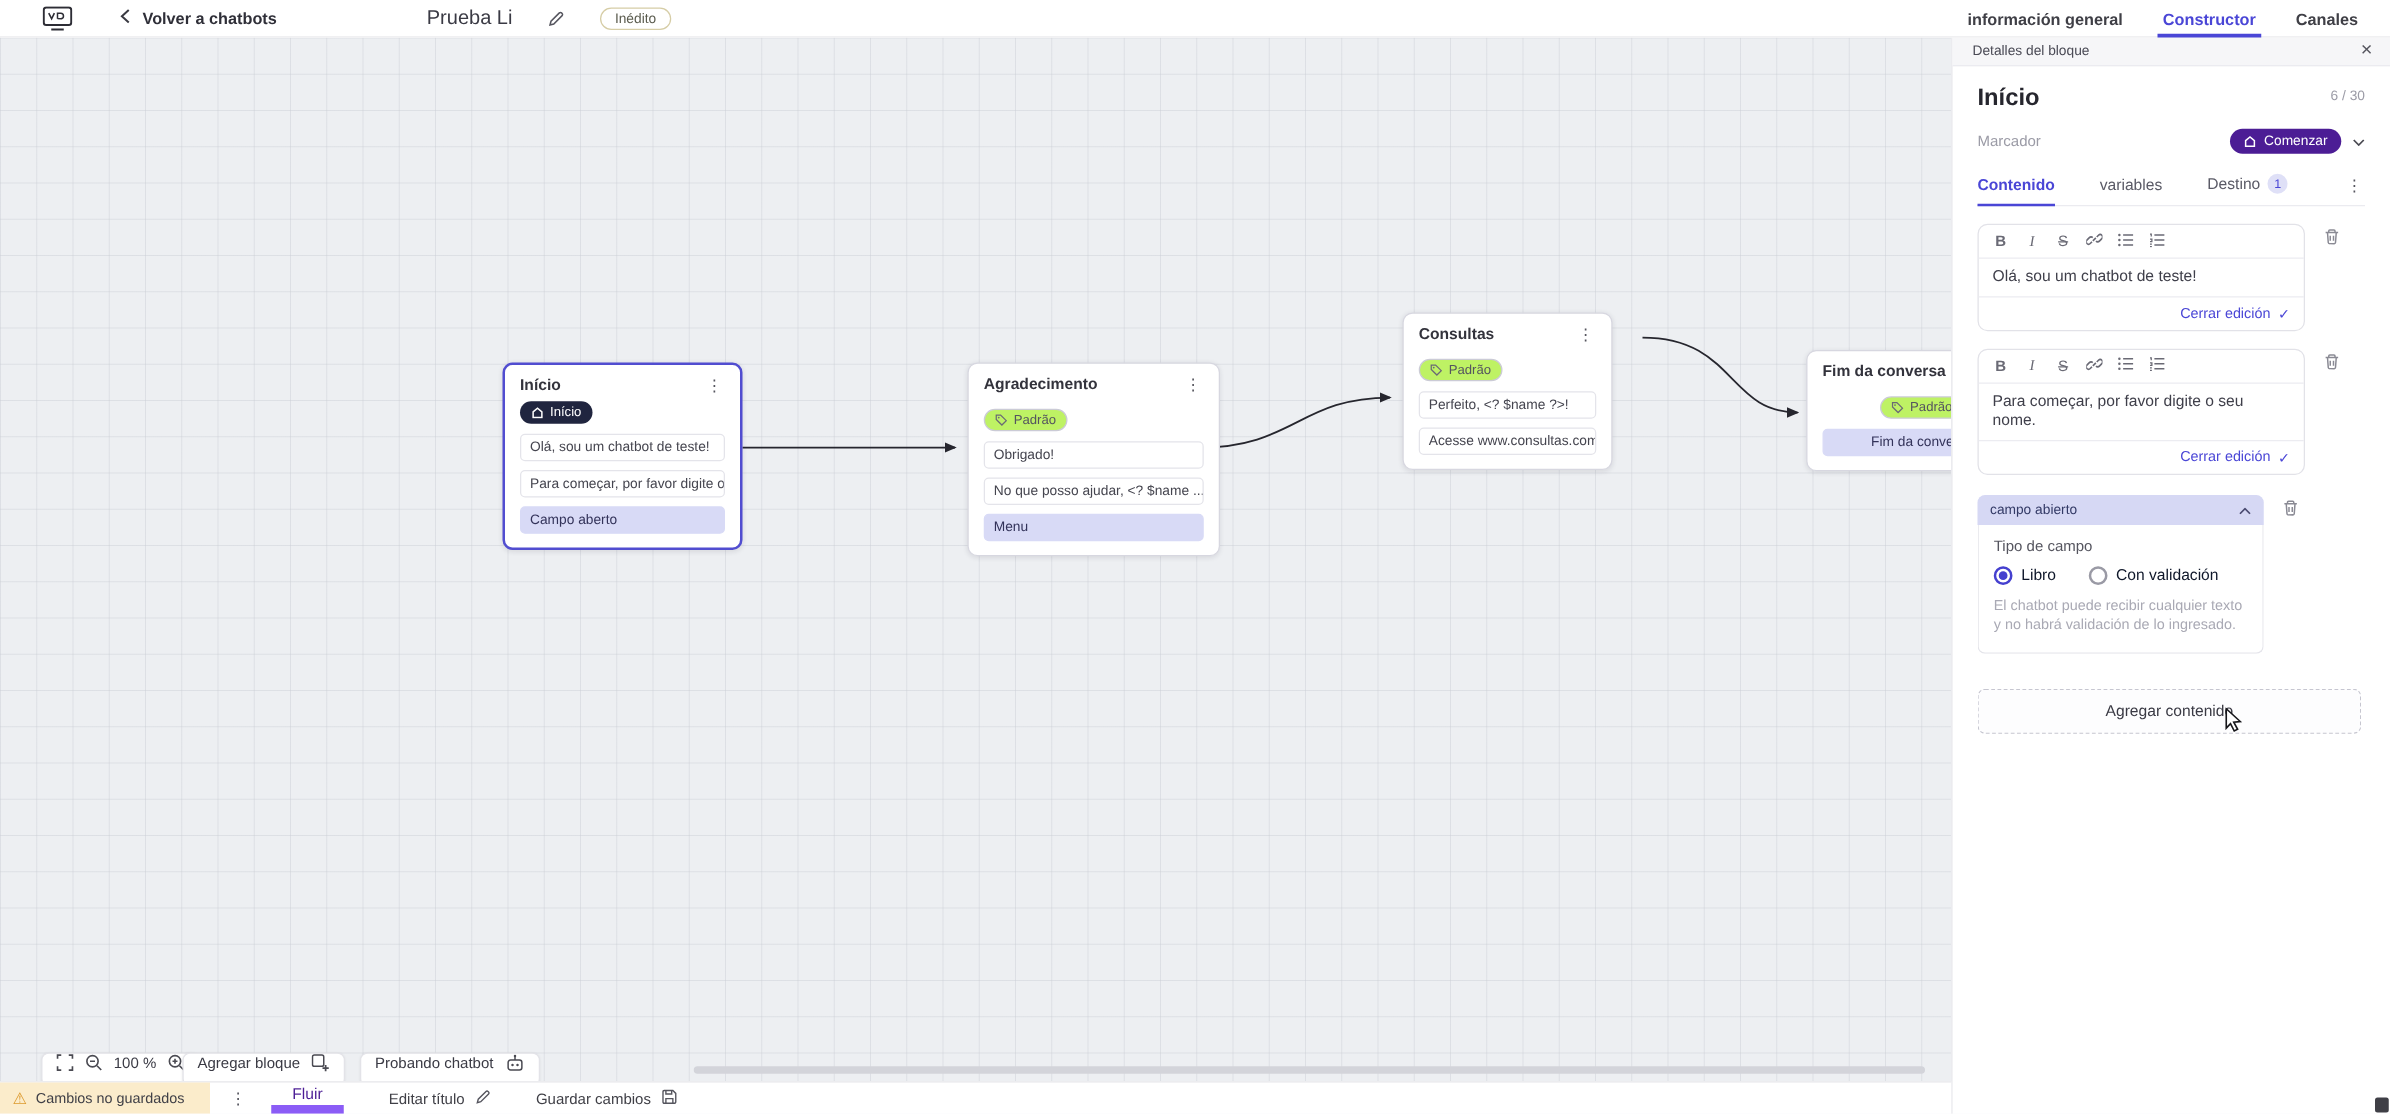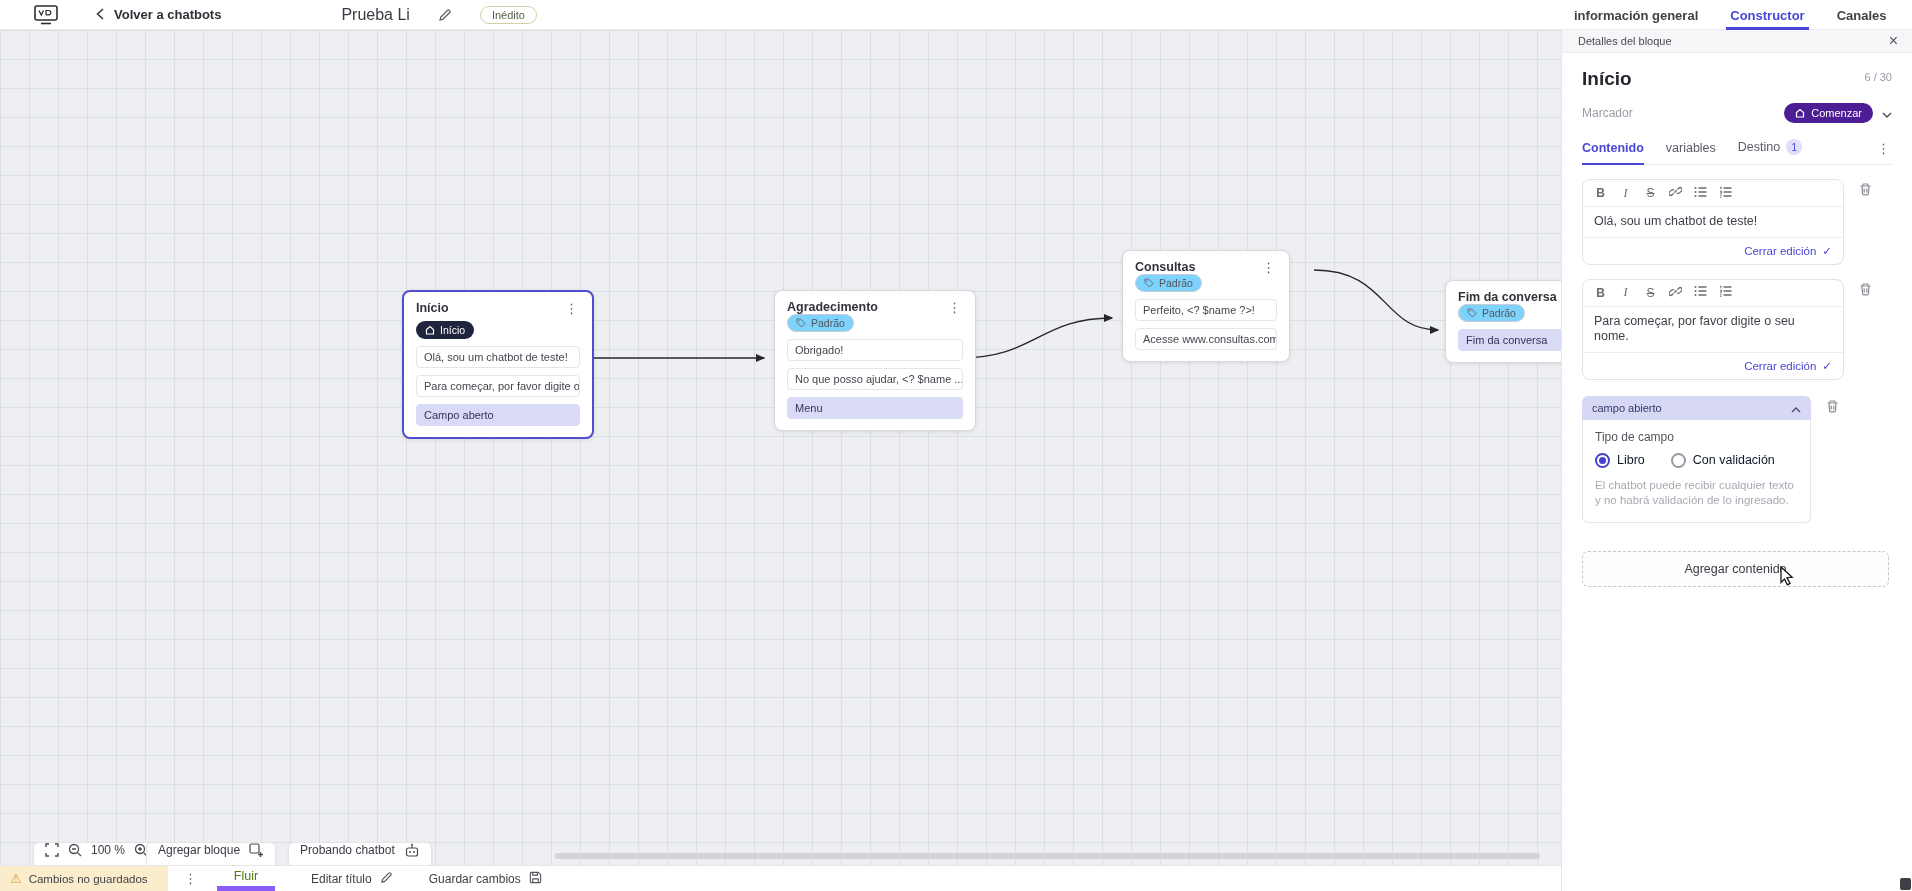--- a/index.html
+++ b/index.html
@@ -31,22 +31,22 @@
   .wires { position:absolute; top:0; left:0; z-index:1; }
 
   .node { position:absolute; background:#fff; border:1px solid #d7d7e0; border-radius:8px;
           box-shadow:0 1px 4px rgba(25,25,50,.10); padding:9px 12px 11px; z-index:2; }
   .node.selected { border:2px solid #514dd0; }
   .node-header { display:flex; justify-content:space-between; align-items:center; }
   .node-title { font-size:12.5px; font-weight:bold; color:#33333c; }
   .kebab { color:#55555e; font-size:13px; line-height:13px; cursor:pointer; padding:0 2px; }
   .badge-dark { display:inline-flex; align-items:center; gap:5px; background:#20253f; color:#fff;
                 font-size:10.5px; border-radius:10px; padding:3px 9px; margin-top:6px; }
-  .badge-outline { display:inline-flex; align-items:center; gap:5px; background:#7dd3fc; color:#55555f;
-                   border:1px solid #cbcbd6; font-size:10.5px; border-radius:10px; padding:2px 8px; margin-top:0; }
+  .badge-outline { display:inline-flex; align-items:center; gap:5px; background:#bef264; color:#55555f;
+                   border:1px solid #cbcbd6; font-size:10.5px; border-radius:10px; padding:2px 8px; margin-top:13px; }
   .node-row { border:1px solid #e4e4ea; background:#fff; border-radius:4px; font-size:11px; color:#45454f;
               padding:4px 7px; margin-top:7px; white-space:nowrap; overflow:hidden; }
   .node-row.hl { background:#d8daf6; border-color:#d8daf6; color:#33335a; }
 
   
   .chip { position:absolute; top:812px; height:27px; background:#fff; border:1px solid #e3e3e8;
           border-radius:6px; box-shadow:0 1px 2px rgba(0,0,0,.08); display:flex; align-items:flex-start;
           gap:9px; padding:0 11px; font-size:12px; color:#3a3a44; z-index:3; cursor:pointer; }
   .zoom-chip { left:33px; }
   .addblock-chip { left:146px; }
@@ -55,40 +55,40 @@
              background:#d3d4da; z-index:3; }
 
   
   .bottombar { position:absolute; left:0; top:865px; width:1561px; height:26px; background:#fff;
                border-top:1px solid #e6e6ea; display:flex; align-items:stretch; z-index:30; }
   .unsaved { width:168px; background:#fbeccb; display:flex; align-items:center; gap:7px; padding-left:10px;
              font-size:11.5px; color:#3f3f46; }
   .warn { color:#dd9a2e; font-size:13px; line-height:13px; }
   .bb-kebab { display:flex; align-items:center; margin-left:14px; }
   .bb-tab { margin-left:18px; width:58px; display:flex; align-items:center; justify-content:center;
-            font-size:12.5px; color:#4d7c0f; border-bottom:5px solid #8b5cf6; cursor:pointer; }
+            font-size:12.5px; color:#4c1d95; border-bottom:7px solid #8b5cf6; cursor:pointer; }
   .bb-item { display:flex; align-items:center; gap:8px; font-size:12px; color:#3f3f46; margin-left:36px; cursor:pointer; }
 
   
   .panel { position:absolute; top:30px; right:0; width:351px; height:861px; background:#fff;
            border-left:1px solid #e5e5ea; z-index:20; }
   .panel-strip { height:23px; background:#f6f6f8; border-bottom:1px solid #ebebf0; display:flex;
                  align-items:center; justify-content:space-between; padding:0 14px 0 16px; }
   .panel-strip-title { font-size:11px; color:#4a4a55; }
   .close-x { font-size:16px; color:#55555e; line-height:16px; cursor:pointer; }
   .panel-body { padding:0 20px; }
   .block-title-row { margin-top:15px; display:flex; justify-content:space-between; align-items:flex-start; }
   .block-title { font-size:19px; font-weight:bold; color:#26262e; }
   .char-count { font-size:11px; color:#9b9ba6; margin-top:3px; }
   .marker-row { margin-top:13px; display:flex; justify-content:space-between; align-items:center; }
   .marker-label { font-size:12px; color:#9b9ba6; }
   .marker-right { display:flex; align-items:center; gap:9px; }
   .marker-pill { display:inline-flex; align-items:center; gap:6px; background:#4c1d95; color:#fff;
                  font-size:11px; border-radius:11px; padding:4px 11px; cursor:pointer; }
-  .panel-tabs { margin-top:12px; display:flex; align-items:flex-end; gap:22px; border-bottom:1px solid #ebebf0; height:30px; }
+  .panel-tabs { margin-top:12px; display:flex; align-items:flex-end; gap:36px; border-bottom:1px solid #ebebf0; height:30px; }
   .p-tab { font-size:12.5px; color:#5a5a66; padding-bottom:9px; position:relative; cursor:pointer; display:flex; align-items:center; gap:6px; }
   .p-tab.active { color:#4a46d6; font-weight:bold; }
   .p-tab.active::after { content:""; position:absolute; left:0; right:0; bottom:-1px; height:2px; background:#4a46d6; }
   .tab-badge { width:16px; height:16px; border-radius:50%; background:#dfe0f7; color:#4a46d6; font-size:10px;
                display:inline-flex; align-items:center; justify-content:center; }
   .panel-tabs .kebab { margin-left:auto; padding-bottom:9px; }
 
   .card-row { margin-top:14px; display:flex; align-items:flex-start; }
   .editor-card { width:262px; border:1px solid #e2e2e8; border-radius:8px; background:#fff; }
   .ed-toolbar { display:flex; align-items:center; gap:12px; padding:5px 11px; color:#6a6a75; height:26px; }
@@ -211,21 +211,21 @@
       <svg width="10" height="10" viewBox="0 0 10 10" fill="none" stroke="#6a6a75" stroke-width="1">
           <path d="M1 1h3.5L9 5.5 5.5 9 1 4.5V1z"></path>
           <circle cx="3" cy="3" r="0.7" fill="#6a6a75" stroke="none"></circle>
         </svg>
       <span>Padrão</span>
     </span>
     <div class="node-row">Perfeito, &lt;? $name ?&gt;!</div>
     <div class="node-row">Acesse www.consultas.com par...</div>
   </div>
 
-  <div class="node" style="left:1445px; top:250px; width:185px;">
+  <div class="node" style="left:1445px; top:250px; width:185px;text-align:center;">
     <div class="node-header">
       <span class="node-title">Fim da conversa</span>
     </div>
     <span class="badge-outline">
       <svg width="10" height="10" viewBox="0 0 10 10" fill="none" stroke="#6a6a75" stroke-width="1">
           <path d="M1 1h3.5L9 5.5 5.5 9 1 4.5V1z"></path>
           <circle cx="3" cy="3" r="0.7" fill="#6a6a75" stroke="none"></circle>
         </svg>
       <span>Padrão</span>
     </span>

